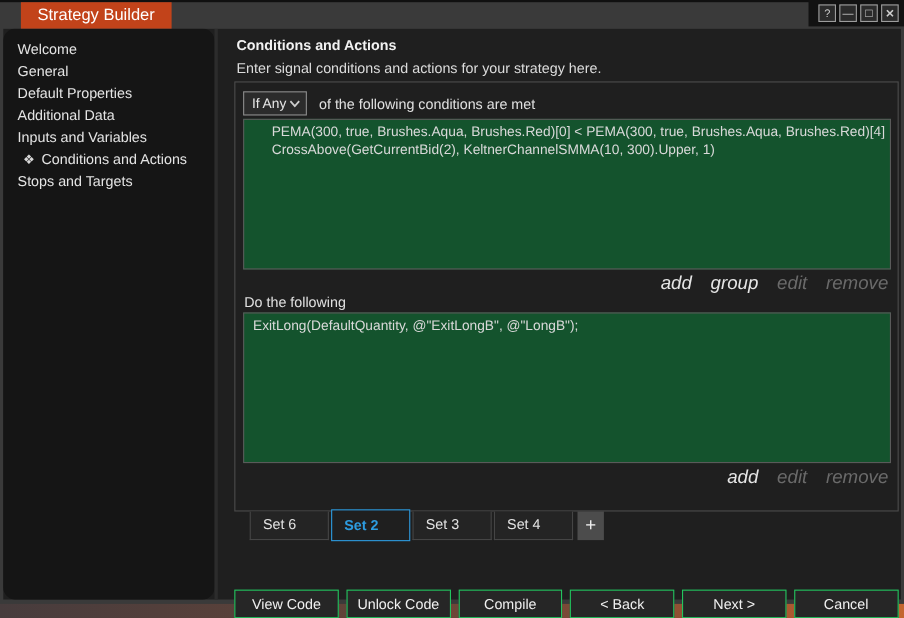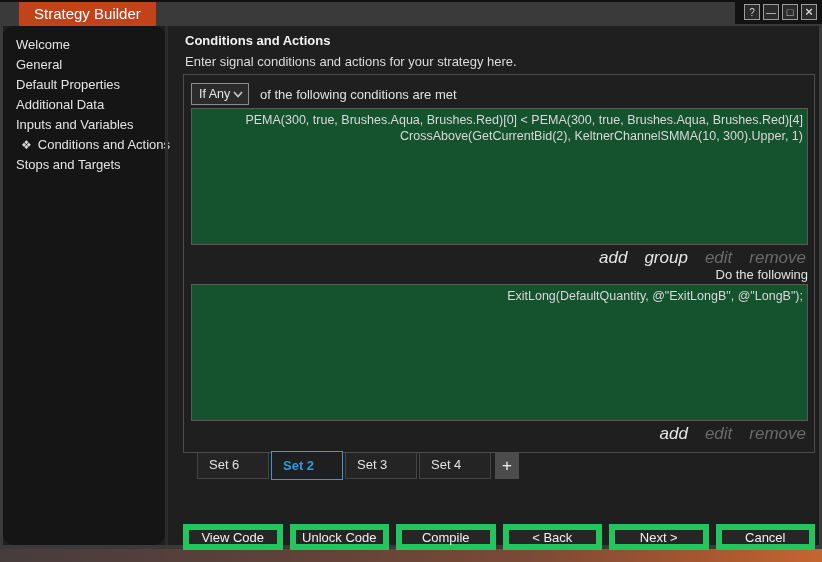--- a/index.html
+++ b/index.html
@@ -30,32 +30,32 @@
     width:16px; height:16px; background:#2b2b2b; border:1px solid #9d9d9d;
     color:#cfcfcf; font-family:inherit; font-size:10px; line-height:13px;
     text-align:center; padding:0; cursor:pointer;
   }
   .winbtn.max { font-size:11px; line-height:12px; }
   .winbtn.close { font-size:13px; font-weight:bold; line-height:12px; }
 
   
   .window-body { display:flex; height:519px; background:#1f1f1f; }
 
-  .sidebar { flex:none; width:162px; background:#151515; padding-top:9px;border-radius:11px; }
+  .sidebar { flex:none; width:192px; background:#151515; padding-top:9px;border-radius:11px; }
   .side-item { color:#e4e4e4; font-size:13px; line-height:14px; padding:3px 6px 3px 13px; cursor:pointer; white-space:nowrap; }
   .side-item.selected { padding-left:18px; display:flex; align-items:center; gap:6px; }
   .side-item .sel-icon { font-size:12px; color:#d8d8d8; }
 
   .sidebar-divider { flex:none; width:3px; background:#2c2c2c; }
 
   .main { flex:1; padding:5px 4px 0 15px; position:relative; }
   .heading { font-size:13px; font-weight:bold; color:#f2f2f2; padding:2px 0 0 2px; }
   .subtitle { font-size:13px; color:#dcdcdc; margin-top:6px; padding-left:2px; }
 
-  .groupbox { margin-top:5px; border:1px solid #4c4c4c; padding:8px 6px 12px 7px;text-align:right; }
+  .groupbox { margin-top:5px; border:1px solid #4c4c4c; padding:8px 6px 24px 7px; }
 
   .match-row { display:flex; align-items:center; gap:11px; height:22px; }
   .dropdown {
     width:58px; height:22px; background:#2b2b2b; border:1px solid #8c8c8c;
     display:flex; align-items:center; justify-content:space-between;
     padding:0 5px 0 7px; color:#e6e6e6; font-size:12.5px; cursor:pointer;
   }
   .match-label { font-size:13px; color:#e0e0e0; }
 
   .listbox {
@@ -84,21 +84,21 @@
     line-height:28px; color:#2d9ce0; font-weight:bold; position:relative; z-index:2;
   }
   .tab-add {
     width:24px; height:26px; background:#4c4c4c; border:none; color:#f0f0f0;
     font-size:17px; line-height:24px; text-align:center; padding:0; margin-left:2px; cursor:pointer;
   }
 
   
   .bottom-buttons { display:flex; gap:7px; margin-top:44px; }
   .btn {
-    flex:1; height:26px; background:#262626; border:6px solid #22c55e;
+    flex:1; height:26px; background:#262626; border:1px solid #22c55e;
     color:#f0f0f0; font-size:13px; font-family:inherit; cursor:pointer;
   }
 </style>
 </head>
 <body>
 
 <div class="screen">
   <div class="window">
 
     <div class="titlebar">

